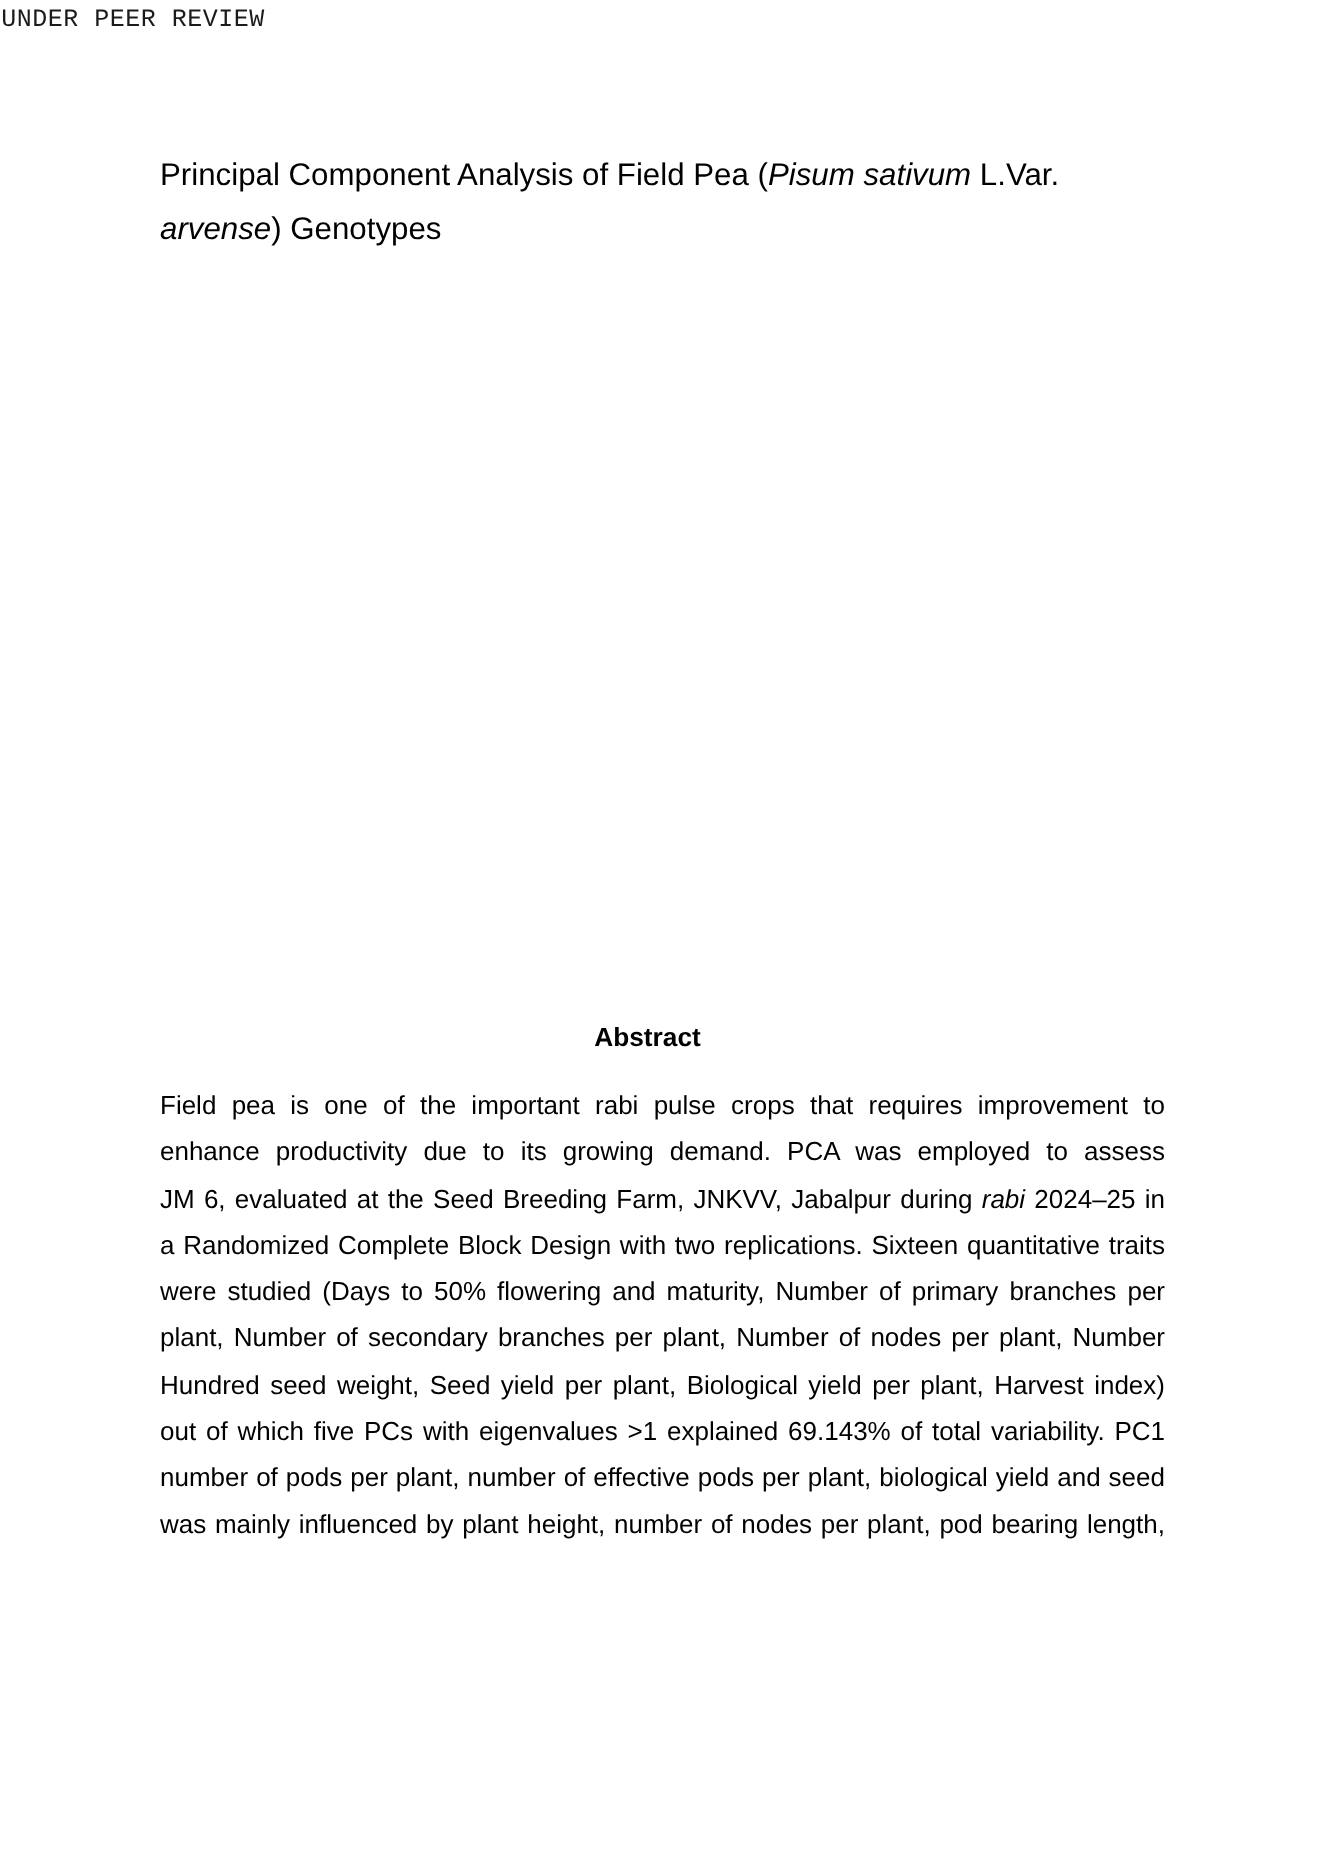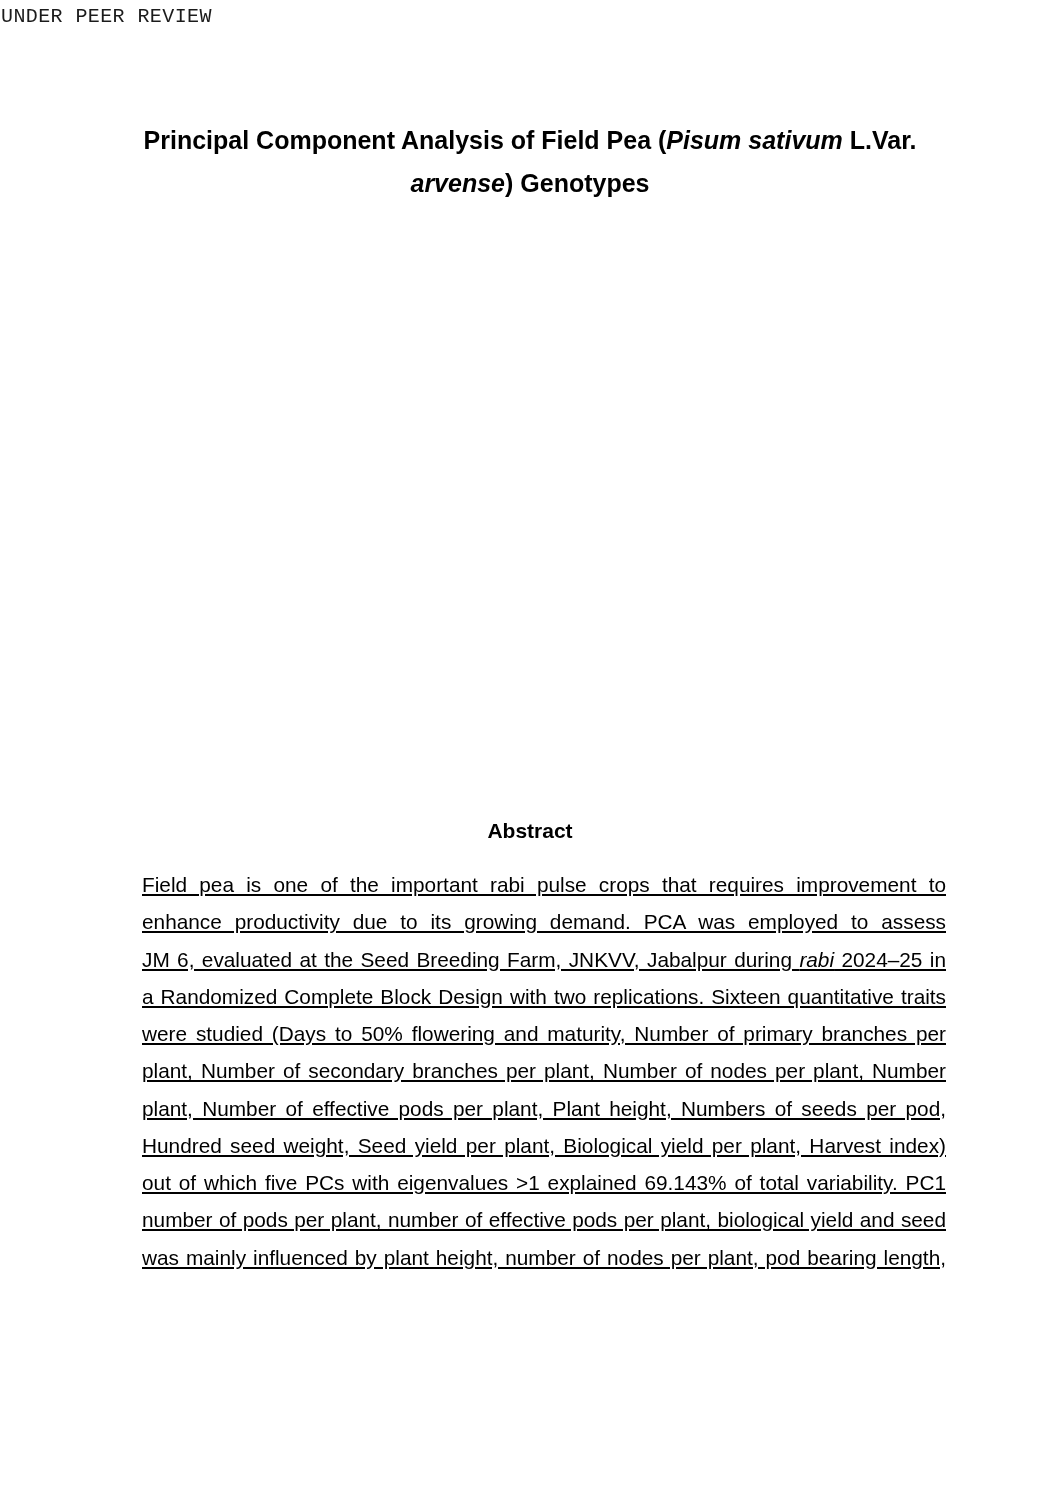--- a/index.html
+++ b/index.html
@@ -22,43 +22,42 @@
     color: #1b1b1b;
     white-space: nowrap;
   }
   .title {
     position: absolute;
     left: 128px;
     top: 119px;
     width: 804px;
     margin: 0;
     font-size: 25px;
-    font-weight: bold;
+    font-weight: normal;
     line-height: 43px;
-    text-align: center;
+    text-align: left;
   }
   .abstract-heading {
     position: absolute;
-    left: 128px;
+    left: 116px;
     top: 816px;
     width: 804px;
     margin: 0;
     font-size: 21px;
     font-weight: bold;
     line-height: 29px;
     text-align: center;
   }
   .abstract-body {
     position: absolute;
-    left: 142px;
+    left: 128px;
     top: 866px;
     width: 804px;
     font-size: 20.8px;
     line-height: 37.25px;
-    text-decoration: underline;
   }
   .line {
     text-align: justify;
     text-align-last: justify;
     height: 37.25px;
     overflow: visible;
   }
   .it { font-style: italic; }
 </style>
 </head>
@@ -72,20 +71,19 @@
 
   <h2 class="abstract-heading">Abstract</h2>
 
   <div class="abstract-body">
       <div class="line"><span>Field pea is one of the important rabi pulse crops that requires improvement to</span></div>
       <div class="line"><span>enhance productivity due to its growing demand. PCA was employed to assess</span></div>
       <div class="line"><span>JM 6, evaluated at the Seed Breeding Farm, JNKVV, Jabalpur during </span><span class="it">rabi</span><span> 2024–25 in</span></div>
       <div class="line"><span>a Randomized Complete Block Design with two replications. Sixteen quantitative traits</span></div>
       <div class="line"><span>were studied (Days to 50% flowering and maturity, Number of primary branches per</span></div>
       <div class="line"><span>plant, Number of secondary branches per plant, Number of nodes per plant, Number</span></div>
-      <div class="line"><span>plant, Number of effective pods per plant, Plant height, Numbers of seeds per pod,</span></div>
       <div class="line"><span>Hundred seed weight, Seed yield per plant, Biological yield per plant, Harvest index)</span></div>
       <div class="line"><span>out of which five PCs with eigenvalues &gt;1 explained 69.143% of total variability. PC1</span></div>
       <div class="line"><span>number of pods per plant, number of effective pods per plant, biological yield and seed</span></div>
       <div class="line"><span>was mainly influenced by plant height, number of nodes per plant, pod bearing length,</span></div>
     </div>
 
 </div>
 
 </body></html>

